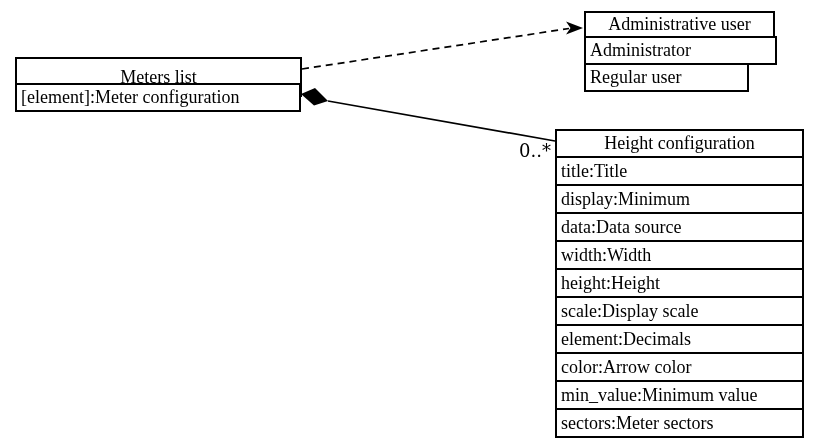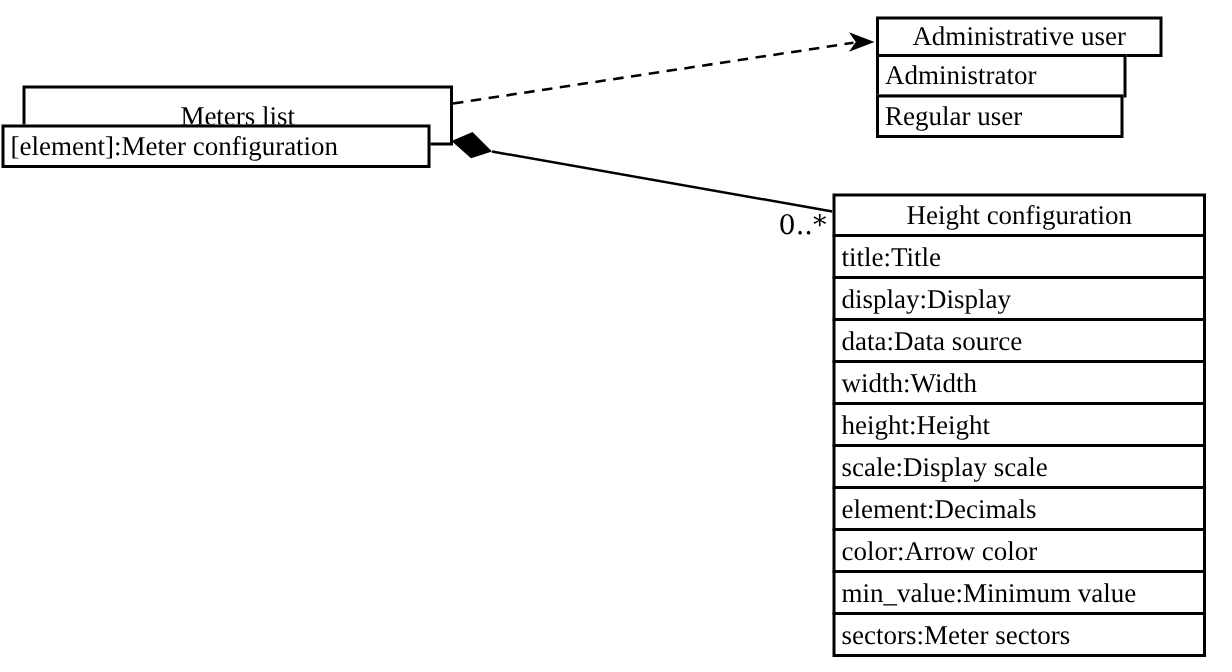--- a/index.html
+++ b/index.html
@@ -29,24 +29,24 @@
   .edge-label{
     position:absolute;
     color:#000000;
     font-family:"DejaVu Serif",serif;
     font-size:18px;
     line-height:22px;
     white-space:nowrap;
   }
   
   .ml-hdr{left:15px;top:57px;width:287px;height:40px;}
-  .ml-row{left:1px;top:83px;width:286px;height:29px;}
+  .ml-row{left:15px;top:83px;width:286px;height:29px;}
   
   .au-hdr{left:584px;top:11px;width:191px;height:27px;}
-  .au-r0{left:584px;top:36px;width:167px;height:29px;}
+  .au-r0{left:584px;top:36px;width:193px;height:29px;}
   .au-r1{left:584px;top:63px;width:165px;height:29px;}
   
   .mc-hdr{left:555px;top:129px;width:249px;height:29px;}
   .mc-row{left:555px;width:249px;height:30px;}
   
   .lbl-canreadwrite{left:336px;top:12px;}
   .lbl-multiplicity{left:516px;top:140px;width:38px;text-align:center;}
 </style>
 </head>
 <body>
@@ -67,21 +67,21 @@
 
   <div>
     <div class="cell hdr au-hdr">Administrative user</div>
     <div class="cell au-r0">Administrator</div>
     <div class="cell au-r1">Regular user</div>
   </div>
 
   <div>
     <div class="cell hdr mc-hdr">Height configuration</div>
     <div class="cell mc-row" style="top:156px">title:Title</div>
-    <div class="cell mc-row" style="top:184px">display:Display</div>
+    <div class="cell mc-row" style="top:184px">display:Minimum</div>
     <div class="cell mc-row" style="top:212px">data:Data source</div>
     <div class="cell mc-row" style="top:240px">width:Width</div>
     <div class="cell mc-row" style="top:268px">height:Height</div>
     <div class="cell mc-row" style="top:296px">scale:Display scale</div>
     <div class="cell mc-row" style="top:324px">element:Decimals</div>
     <div class="cell mc-row" style="top:352px">color:Arrow color</div>
     <div class="cell mc-row" style="top:380px">min_value:Minimum value</div>
     <div class="cell mc-row" style="top:408px">sectors:Meter sectors</div>
   </div>
 

